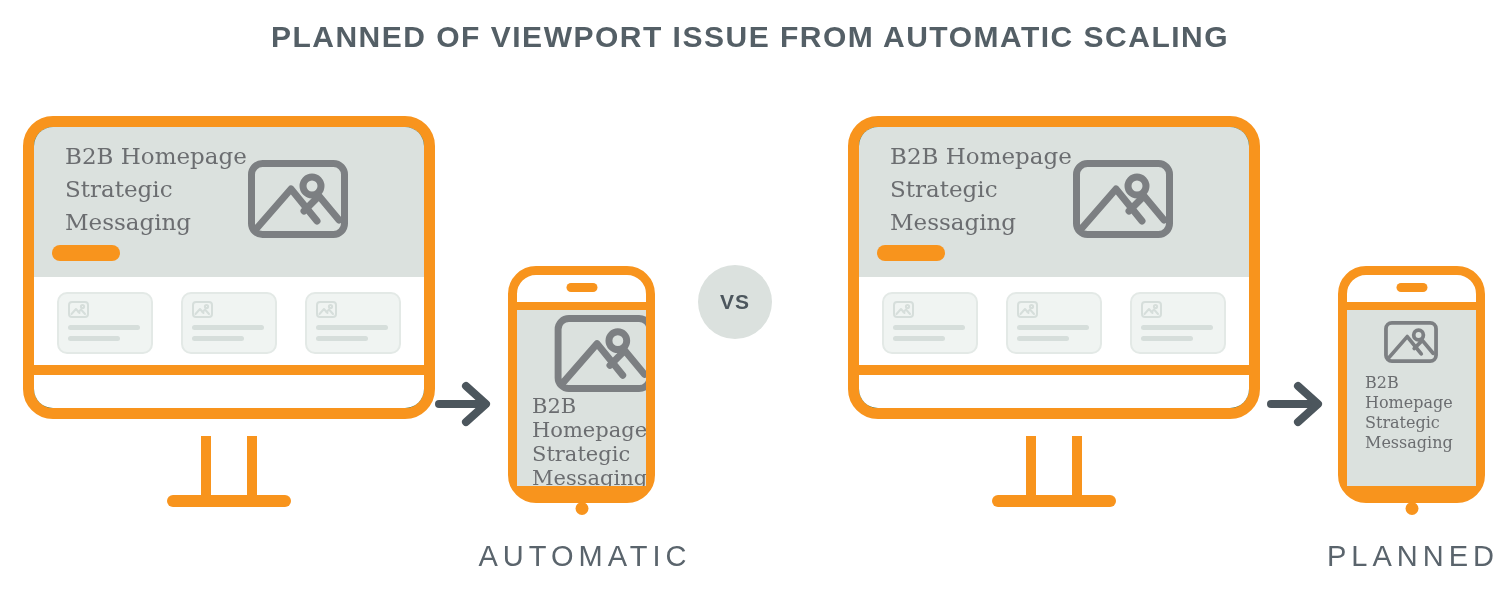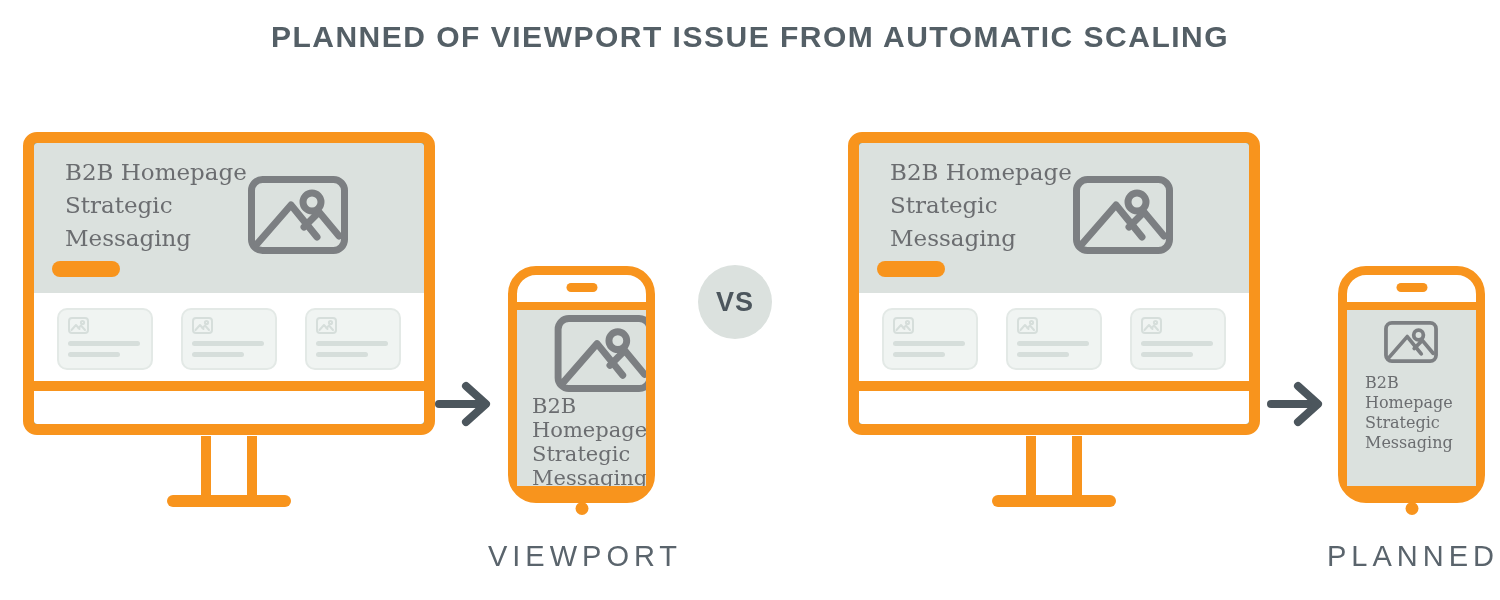--- a/index.html
+++ b/index.html
@@ -20,22 +20,22 @@
     position:relative;width:1500px;height:600px;background:#fff;overflow:hidden;
     font-family:"Liberation Sans",sans-serif;
   }
   
   .title{
     position:absolute;top:20px;left:0;width:100%;text-align:center;
     font-size:30px;font-weight:700;letter-spacing:1.5px;color:var(--title-color);
   }
   
   .monitor{
-    position:absolute;top:132px;width:412px;height:303px;
-    border:11px solid var(--accent);border-radius:14px;background:#14532d;
+    position:absolute;top:116px;width:412px;height:303px;
+    border:11px solid var(--accent);border-radius:30px;background:#14532d;
     overflow:hidden;display:flex;flex-direction:column;
   }
   .monitor.left{left:23px}
   .monitor.right{left:848px}
   .hero{height:150px;background:var(--panel);position:relative}
   .wire-heading{
     font-family:"DejaVu Serif",serif;color:var(--wire-text);white-space:pre-line;
   }
   .hero .wire-heading{position:absolute;left:31px;top:13px;font-size:23px;line-height:33px}
   .hero-img-icon{position:absolute;left:214px;top:33px;width:100px;height:78px}
@@ -92,21 +92,21 @@
   }
   
   .auto-img-icon{position:absolute;left:36px;top:5px;width:102px;height:77px}
   .auto-heading{position:absolute;left:15px;top:84px;font-size:21px;line-height:24px}
   
   .planned-img-icon{position:absolute;left:37px;top:11px;width:54px;height:42px}
   .planned-heading{position:absolute;left:18px;top:63px;font-size:16px;line-height:20px}
   
   .vs-badge{
     position:absolute;left:698px;top:265px;width:74px;height:74px;border-radius:50%;
-    background:var(--panel);color:var(--slate);font-size:27px;font-weight:700;letter-spacing:1px;
+    background:var(--panel);color:var(--slate);font-size:21px;font-weight:700;letter-spacing:1px;
     display:flex;align-items:center;justify-content:center;
   }
   
   .caption{
     position:absolute;top:540px;font-size:29px;letter-spacing:5px;
     color:var(--label-color);text-align:center;font-weight:400;
   }
   .caption.automated{left:455px;width:260px}
   .caption.planned{left:1313px;width:200px}
 </style>
@@ -255,16 +255,16 @@
       <div class="wire-heading planned-heading">B2B
 Homepage
 Strategic
 Messaging</div>
     </div>
     <div class="phone-bottom">
       <div class="home-dot"></div>
     </div>
   </div>
 
-  <div class="caption automated">VIEWPORT</div>
+  <div class="caption automated">AUTOMATIC</div>
   <div class="caption planned">PLANNED</div>
 
 </div>
 
 </body></html>

